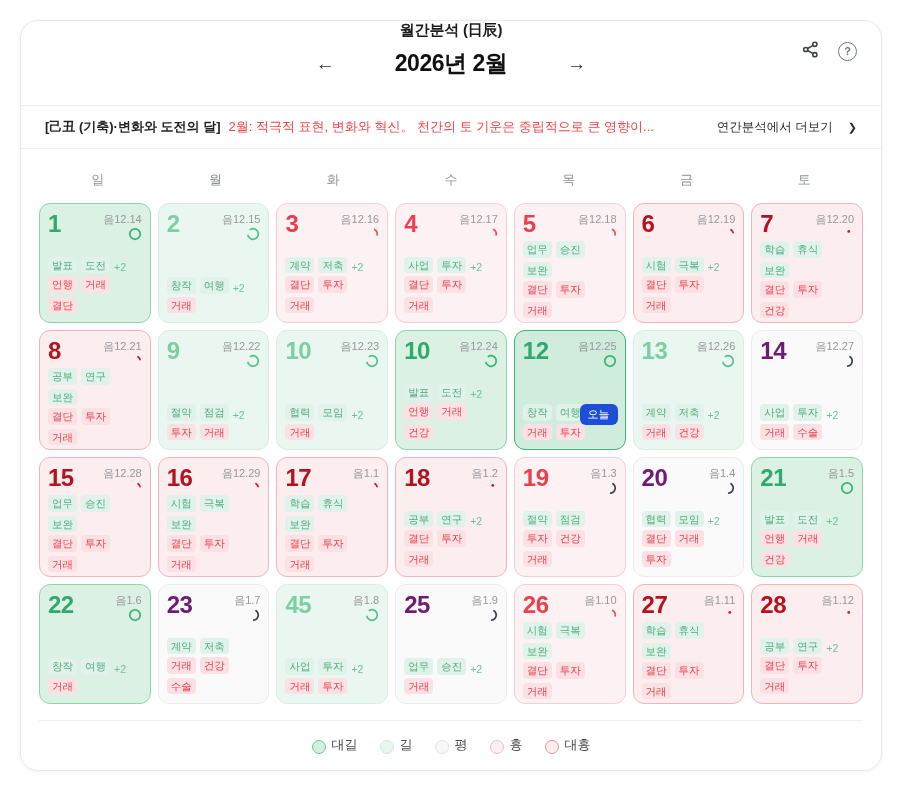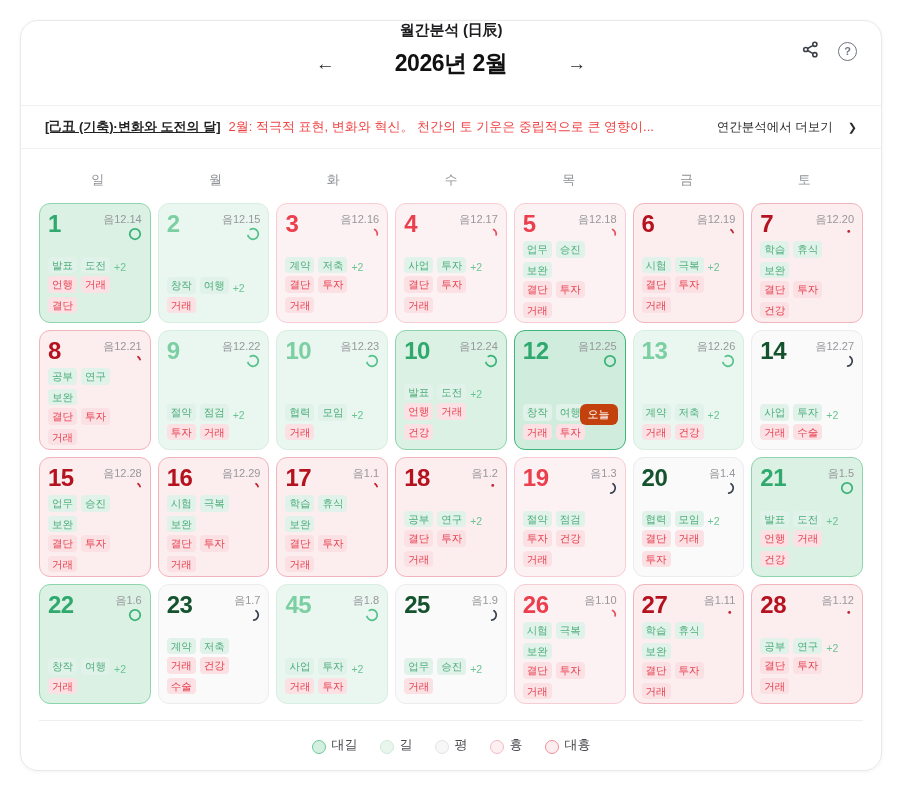--- a/index.html
+++ b/index.html
@@ -19,21 +19,21 @@
     line-height: 1; padding: 4px; font-family: inherit; }
   .month-title { font-size: 23px; font-weight: 800; color: #111; letter-spacing: -0.5px; white-space: nowrap; }
   .hdr-right { margin-left: auto; display: flex; align-items: center; gap: 18px; }
   .icon-btn { background: none; border: none; cursor: pointer; padding: 0; display: flex; align-items: center; }
   .help-circle { width: 19px; height: 19px; border: 1.5px solid #6f7680; border-radius: 50%;
     color: #6f7680; font-size: 11px; font-weight: 700; display: flex; align-items: center; justify-content: center; }
 
   
   .banner { display: flex; align-items: center; gap: 8px; padding: 12px 24px;
     border-top: 1px solid #f0f0f2; border-bottom: 1px solid #f0f0f2; }
-  .banner-label { font-size: 13px; font-weight: 700; color: #222; white-space: nowrap; text-decoration: underline; }
+  .banner-label { font-size: 13px; font-weight: 700; color: #222; white-space: nowrap; }
   .banner-text { font-size: 13px; color: #ef4444; white-space: nowrap; overflow: hidden;
     text-overflow: ellipsis; flex: 1; }
   .banner-link { display: flex; align-items: center; gap: 15px; white-space: nowrap;
     font-size: 12.5px; color: #2c2c2e; background: none; border: none; cursor: pointer; font-family: inherit; }
   .banner-link .chev { font-size: 11px; font-weight: 700; color: #2c2c2e; }
 
   
   .cal { padding: 12px 18px 0; }
   .weekday-row { display: grid; grid-template-columns: repeat(7,1fr); margin: 10px 0 14px; }
   .weekday { text-align: center; font-size: 13px; color: #8d9094; }
@@ -46,36 +46,36 @@
   .day-cell.gil      { background: #eaf7f0; border-color: #d7eee1; }
   .day-cell.pyeong   { background: #fafafa; border-color: #ececee; }
   .day-cell.hyung    { background: #fdf2f3; border-color: #f8ccd3; }
   .day-cell.daehyung { background: #fcedee; border-color: #f2b4bc; }
   .day-cell.today    { background: #cfecdc; border: 1.5px solid #3eb57b; }
 
   .cell-head { display: flex; justify-content: space-between; align-items: flex-start; }
   .day-num { font-size: 24px; font-weight: 800; line-height: 1; letter-spacing: -0.5px; }
   .daegil   .day-num { color: #2fa96e; }
   .gil      .day-num { color: #7ccfa2; }
-  .pyeong   .day-num { color: #14532d; }
+  .pyeong   .day-num { color: #701a75; }
   .hyung    .day-num { color: #ec3f4e; }
   .daehyung .day-num { color: #b5121f; }
 
   .head-right { display: flex; flex-direction: column; align-items: flex-end; gap: 0; }
   .lunar { font-size: 11px; color: #97979c; }
   .moon { height: 14px; display: flex; }
 
   .tags { margin-top: auto; display: flex; flex-direction: column; gap: 3px; }
   .tag-row { display: flex; align-items: flex-end; gap: 4px; flex-wrap: wrap; }
   .chip { font-size: 10.5px; line-height: 1; padding: 3px 4px; border-radius: 4px; white-space: nowrap; }
   .chip.good { background: #e0f2e9; color: #4fae7c; }
   .chip.bad  { background: #fbe0e4; color: #e6414f; }
   .extra { font-size: 10.5px; color: #69c494; }
 
-  .today-badge { position: absolute; right: 7px; bottom: 24px; background: #c2410c; color: #fff;
+  .today-badge { position: absolute; right: 7px; bottom: 24px; background: #1d4ed8; color: #fff;
     font-size: 11px; padding: 3px 8px; border-radius: 6px; }
 
   
   .legend { margin: 16px 18px 0; border-top: 1px solid #efeff1; padding: 15px 0 0;
     display: flex; justify-content: center; gap: 22px; }
   .legend-item { display: flex; align-items: flex-end; gap: 6px; }
   .legend-dot { width: 14px; height: 14px; border-radius: 50%; border: 1.5px solid; }
   .legend-label { font-size: 13px; color: #47494d; }
   .ld-daegil   { background: #d3efe0; border-color: #6cc99a; }
   .ld-gil      { background: #e8f6ee; border-color: #cdeadb; }

